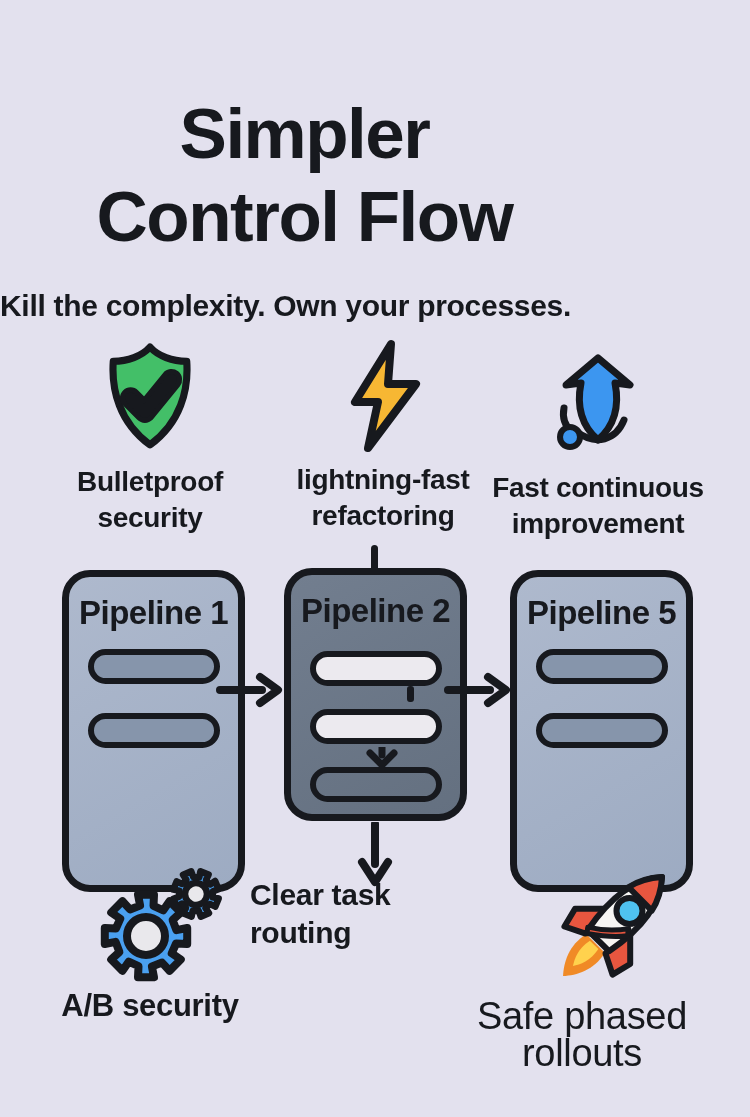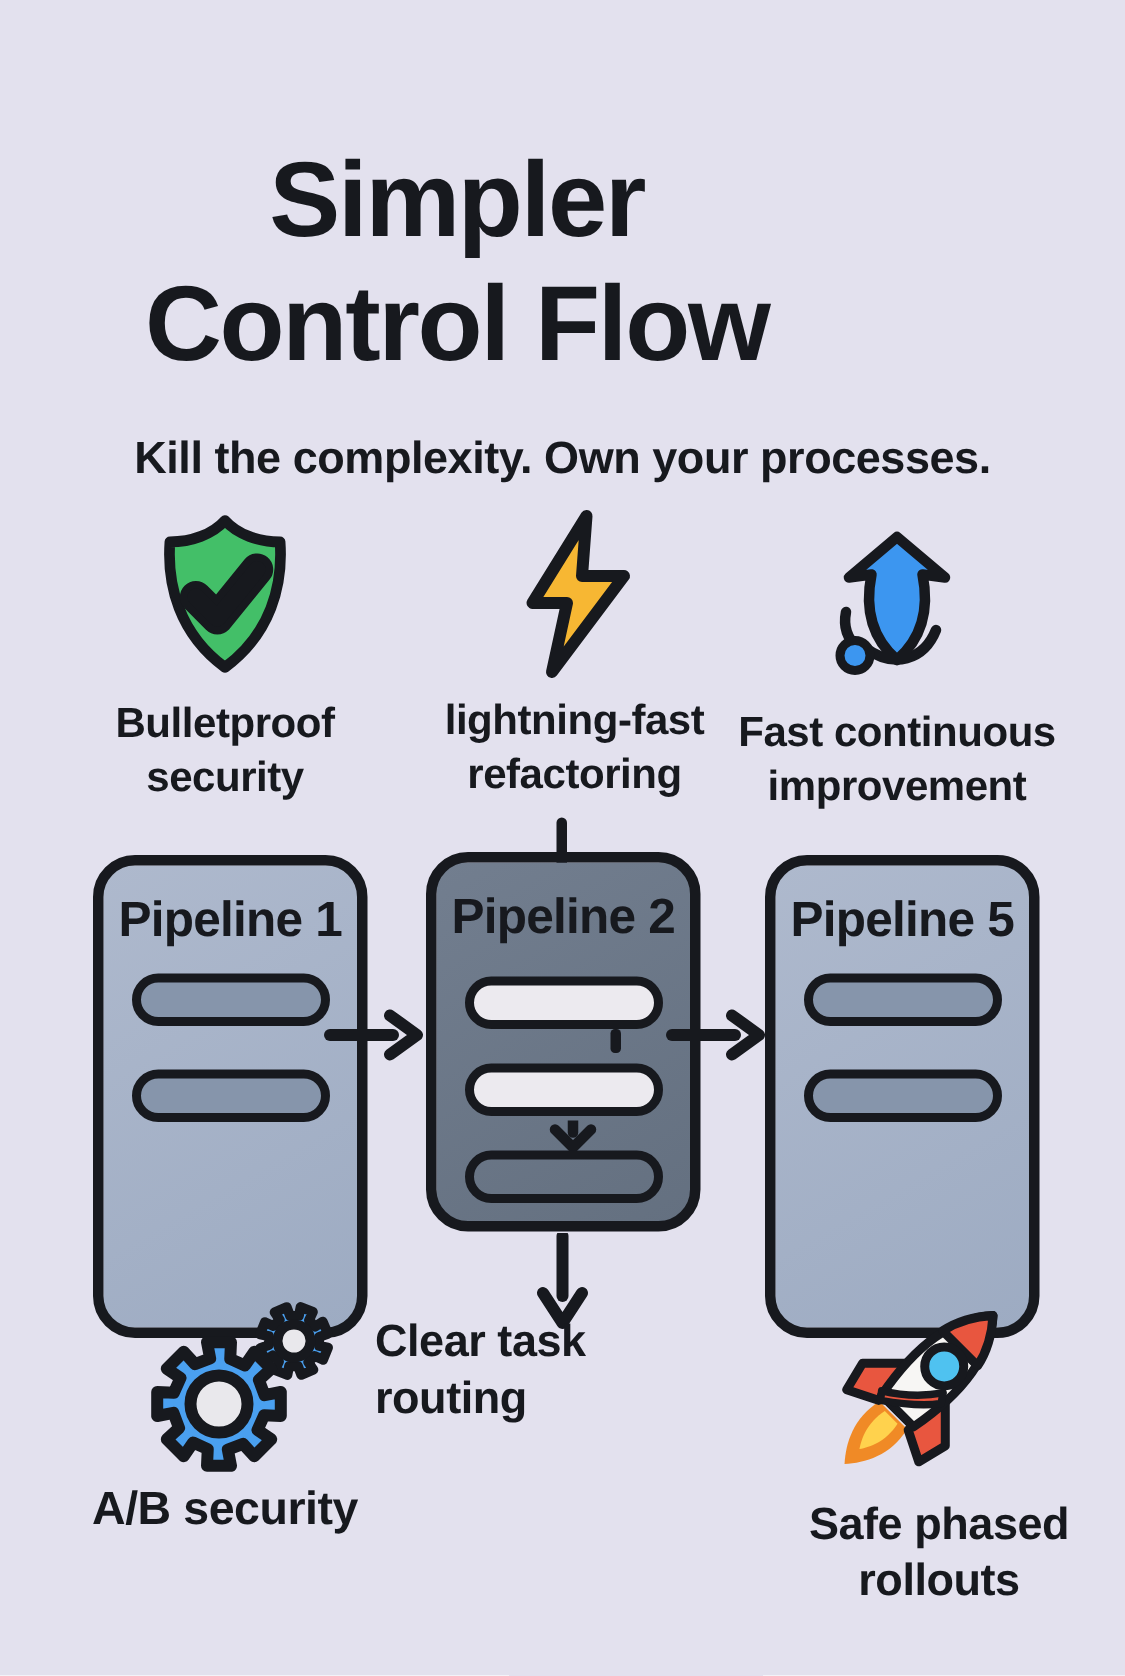--- a/index.html
+++ b/index.html
@@ -13,21 +13,21 @@
     --pill-light:#eceaef;
   }
   *{margin:0;padding:0;box-sizing:border-box;}
   html,body{background:#fff;}
   body{font-family:"Liberation Sans", sans-serif;color:var(--ink);}
   .canvas{position:relative;width:750px;height:1117px;background:var(--bg);overflow:hidden;}
 
   .title{position:absolute;top:92px;left:0;width:609px;text-align:center;
          font-size:71px;line-height:83px;font-weight:700;letter-spacing:-1.5px;}
   .title span{display:block;}
-  .subtitle{position:absolute;top:289px;left:0;width:750px;text-align:center;
+  .subtitle{position:absolute;top:289px;left:0;width:750px;
             font-size:30px;font-weight:600;letter-spacing:-0.3px;}
 
   .feature{position:absolute;width:230px;display:flex;flex-direction:column;align-items:center;}
   .feature .icon-wrap{height:112px;display:flex;align-items:center;justify-content:center;}
   .feature .label{margin-top:10px;text-align:center;font-size:28px;line-height:36px;font-weight:600;letter-spacing:-0.3px;}
   .feature .label span{display:block;}
   #feature-0{left:35px;top:342px;}
   #feature-1{left:268px;top:340px;}
   #feature-2{left:483px;top:348px;}
 
@@ -48,22 +48,22 @@
   .tick{position:absolute;left:116px;top:111px;width:7px;height:16px;background:var(--ink);border-radius:3px;}
 
   .arrow{position:absolute;}
   svg line, svg polyline{stroke:var(--ink);stroke-linecap:round;stroke-linejoin:round;fill:none;}
 
   .routing-label{position:absolute;left:250px;top:876px;width:250px;text-align:left;
                  font-size:30px;line-height:38px;font-weight:600;letter-spacing:-0.3px;}
   .routing-label span{display:block;}
   .ab-label{position:absolute;left:30px;top:988px;width:240px;text-align:center;
             font-size:31px;font-weight:600;letter-spacing:-0.3px;}
-  .rollout-label{position:absolute;left:506px;top:998px;width:240px;text-align:center;
-                 font-size:30px;line-height:37px;font-weight:700;letter-spacing:-0.3px;}
+  .rollout-label{position:absolute;left:462px;top:998px;width:240px;text-align:center;
+                 font-size:38px;line-height:37px;font-weight:400;letter-spacing:-0.3px;}
   .rollout-label span{display:block;}
 
   .gears{position:absolute;left:80px;top:850px;}
   .rocket{position:absolute;left:533px;top:836px;}
 </style>
 </head>
 <body>
 
 <div class="canvas">
 

